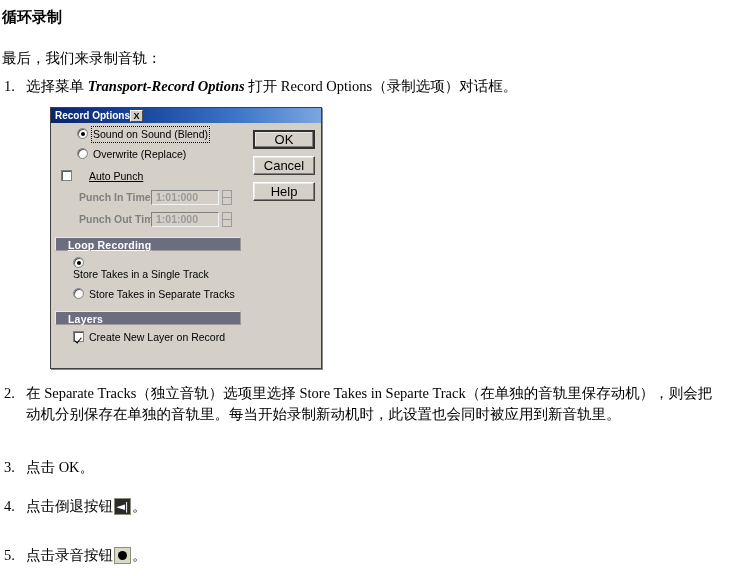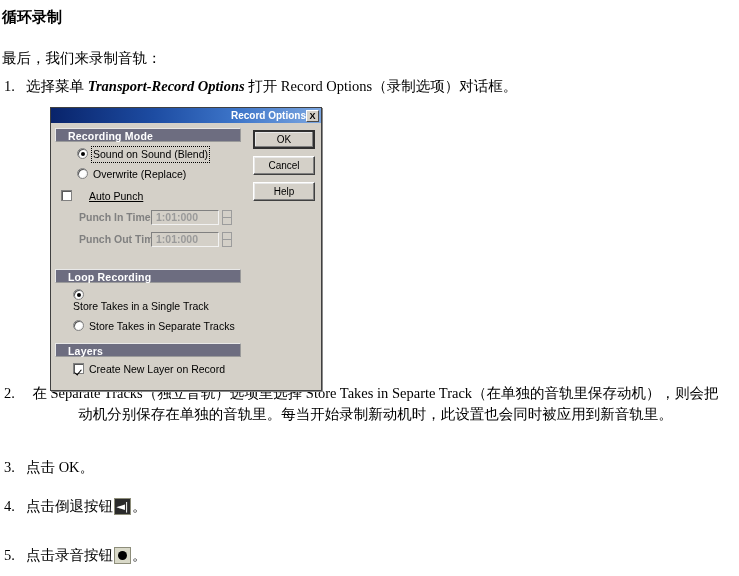--- a/index.html
+++ b/index.html
@@ -112,21 +112,21 @@
     border: 1px solid #404040;
     box-sizing: border-box;
     font-family: "Liberation Sans", "DejaVu Sans", sans-serif;
     box-shadow: 1px 1px 0 #8a8a8a;
   }
   .titlebar {
     height: 15px;
     background: linear-gradient(to right, #09246b 0%, #1d4ca2 38%, #3c74c8 68%, #7ba6e0 100%);
     display: flex;
     align-items: center;
-    justify-content: flex-end;
+    justify-content: flex-start;
     padding: 0 2px 0 4px;
     box-sizing: border-box;
   }
   .titlebar .t {
     color: #ffffff;
     font-size: 10px;
     font-weight: bold;
     line-height: 11px;
     white-space: nowrap;
   }
@@ -279,21 +279,21 @@
   }
   .dlg-btn {
     width: 62px;
     height: 19px;
     background: #d4d0c8;
     border: 1px solid #ffffff;
     border-right-color: #404040;
     border-bottom-color: #404040;
     box-shadow: inset -1px -1px 0 #808080, inset 1px 1px 0 #e8e8e8;
     box-sizing: border-box;
-    font-size: 10px;
+    font-size: 13px;
     line-height: 17px;
     text-align: center;
     color: #000;
     margin-bottom: 7px;
     font-family: "Liberation Sans", sans-serif;
   }
   .dlg-btn.default {
     border: 2px solid #303030;
     line-height: 15px;
   }
@@ -310,21 +310,21 @@
   <div class="list" style="top:76px;">
     <div class="li">
       <span class="num">1.</span>
       <span class="body"><span>选择菜单 </span><span class="bolditalic">Transport-Record Options</span><span> 打开 Record Options（录制选项）对话框。</span></span>
     </div>
   </div>
 
   <div class="list" style="top:383px;">
     <div class="li">
       <span class="num">2.</span>
-      <span class="body" style="max-width:700px; padding-right:14px;text-align:center;">在 Separate Tracks（独立音轨）选项里选择 Store Takes in Separte Track（在单独的音轨里保存动机），则会把动机分别保存在单独的音轨里。每当开始录制新动机时，此设置也会同时被应用到新音轨里。</span>
+      <span class="body" style="max-width:700px; padding-right:14px;">在 Separate Tracks（独立音轨）选项里选择 Store Takes in Separte Track（在单独的音轨里保存动机），则会把动机分别保存在单独的音轨里。每当开始录制新动机时，此设置也会同时被应用到新音轨里。</span>
     </div>
   </div>
 
   <div class="list" style="top:457px;">
     <div class="li">
       <span class="num">3.</span>
       <span class="body">点击 OK。</span>
     </div>
   </div>
 
@@ -348,21 +348,20 @@
 
   <div class="titlebar">
     <span class="t">Record Options</span>
     <span class="closebtn">X</span>
   </div>
 
   <div class="dlg-body">
 
     <div class="left-col">
 
-      <div class="sect-hdr">Recording Mode</div>
 
       <div class="opt-row">
         <span class="radio on"></span>
         <span class="opt-label focus">Sound on Sound (Blend)</span>
       </div>
 
       <div class="opt-row">
         <span class="radio"></span>
         <span class="opt-label">Overwrite (Replace)</span>
       </div>
@@ -383,21 +382,21 @@
 
       <div class="punch-row">
         <span class="lbl">Punch Out Time:</span>
         <span class="punch-field">1:01:000</span>
         <span class="spinner">
             <i></i>
             <i></i>
           </span>
       </div>
 
-      <div class="sect-hdr" style="margin-top:22px;">Loop Recording</div>
+      <div class="sect-hdr" style="margin-top:10px;text-decoration:underline;">Loop Recording</div>
 
       <div class="opt-row" style="padding-left:18px;flex-direction:column;">
         <span class="radio on"></span>
         <span class="opt-label">Store Takes in a Single Track</span>
       </div>
 
       <div class="opt-row" style="padding-left:18px;">
         <span class="radio"></span>
         <span class="opt-label">Store Takes in Separate Tracks</span>
       </div>

